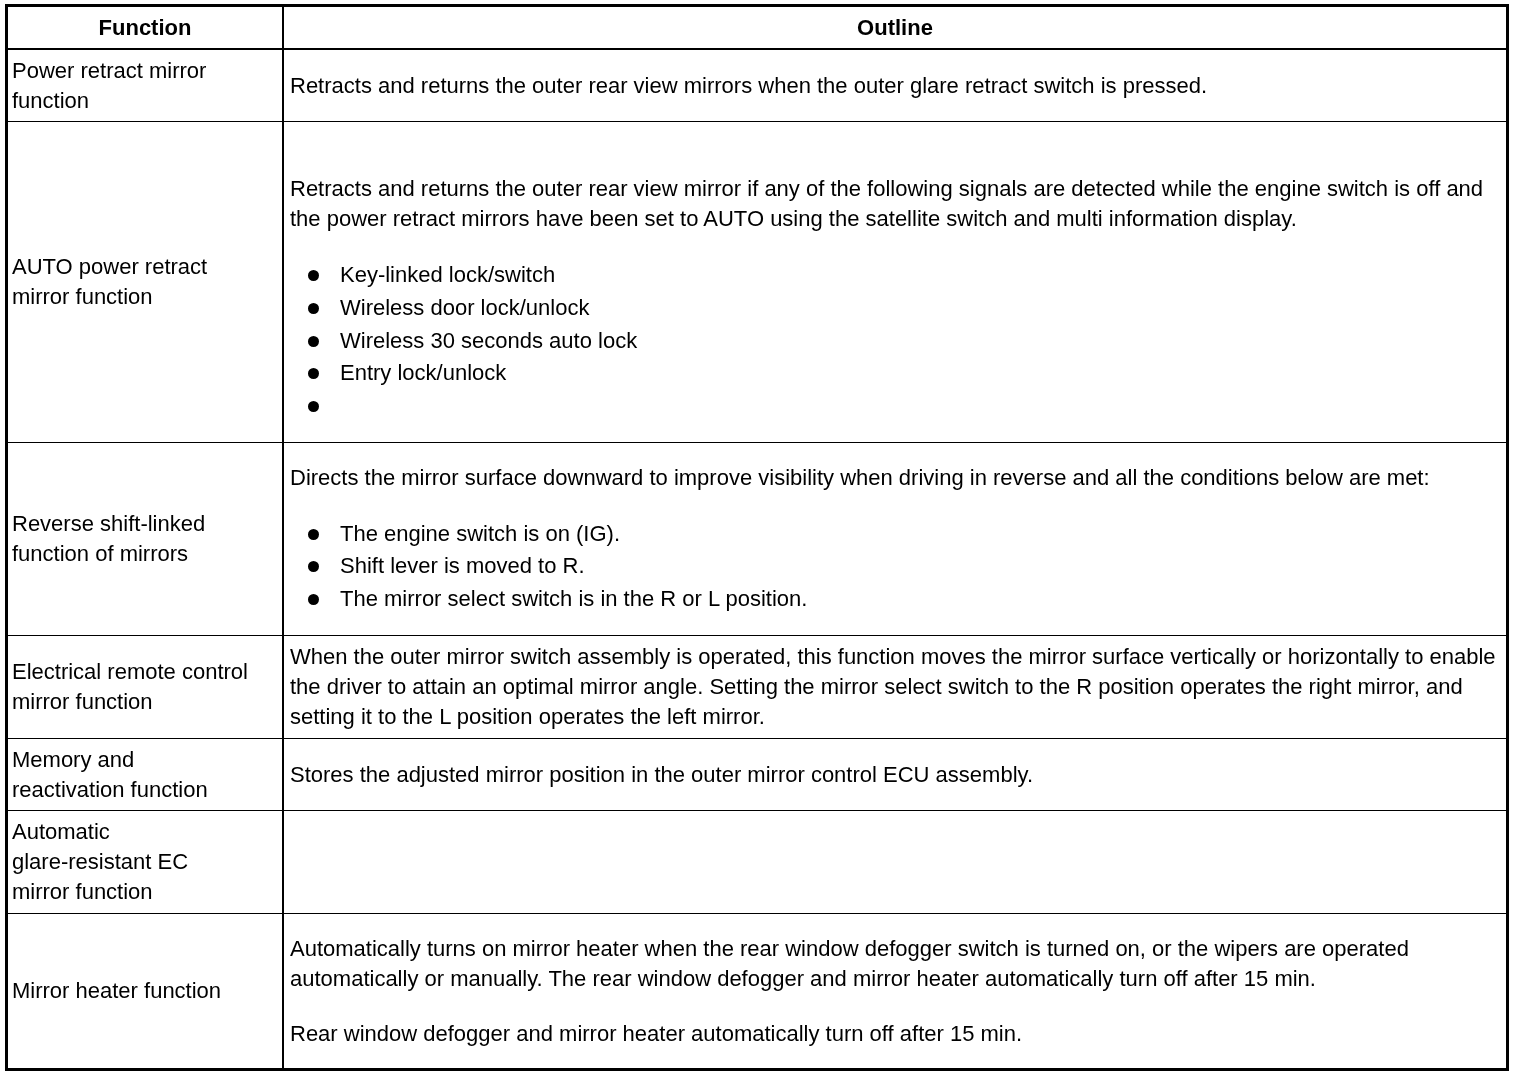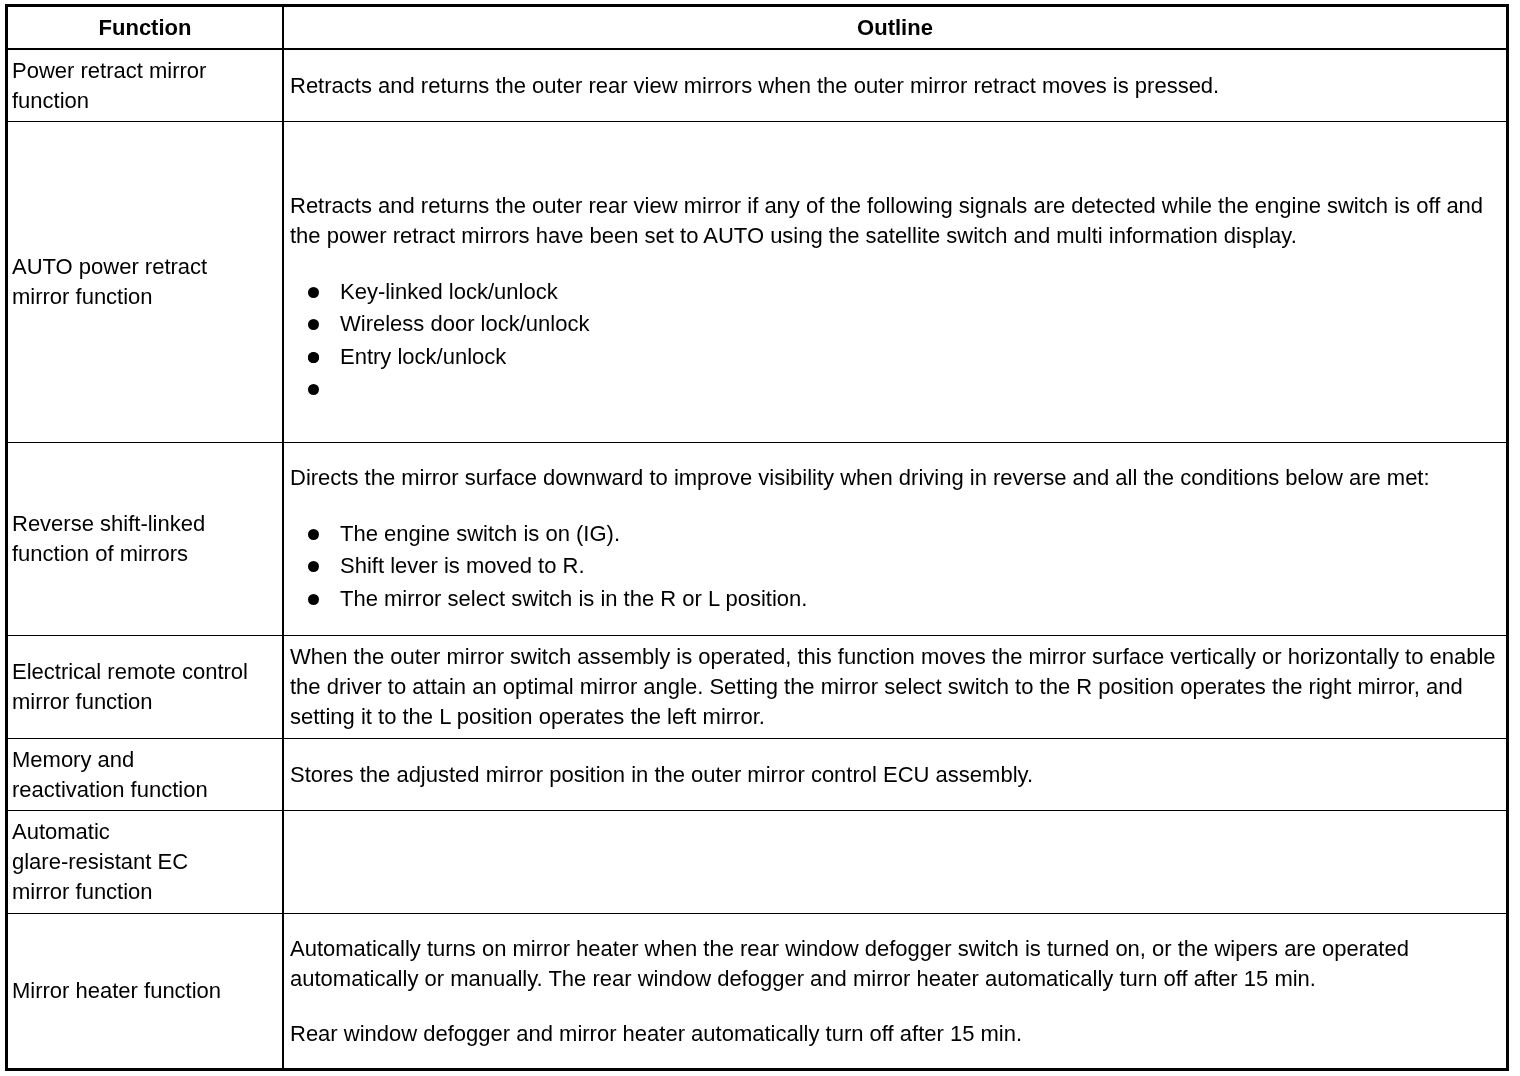--- a/index.html
+++ b/index.html
@@ -42,38 +42,38 @@
   </div>
 
   <div class="row after-header" style="top:41px; height:73px;">
     <div class="cell-left">
         <div class="txt fn">
           <div>Power retract mirror</div>
           <div>function</div>
         </div>
       </div>
     <div class="cell-right">
-        <div class="txt">Retracts and returns the outer rear view mirrors when the outer mirror retract moves is pressed.</div>
+        <div class="txt">Retracts and returns the outer rear view mirrors when the outer glare retract switch is pressed.</div>
       </div>
   </div>
 
   <div class="row" style="top:114px; height:321px;">
     <div class="cell-left">
         <div class="txt fn">
           <div>AUTO power retract</div>
           <div>mirror function</div>
         </div>
       </div>
     <div class="cell-right">
         <div class="txt">Retracts and returns the outer rear view mirror if any of the following signals are detected while the engine switch is off and the power retract mirrors have been set to AUTO using the satellite switch and multi information display.</div>
         <div class="para-gap"></div>
         <ul class="bullets">
-          <li><span class="dot"></span><span>Key-linked lock/unlock</span></li>
+          <li><span class="dot"></span><span>Key-linked lock/switch</span></li>
           <li><span class="dot"></span><span>Wireless door lock/unlock</span></li>
-          <li><span class="dot"></span></li>
+          <li><span class="dot"></span><span>Wireless 30 seconds auto lock</span></li>
           <li><span class="dot"></span><span>Entry lock/unlock</span></li>
           <li><span class="dot"></span></li>
         </ul>
       </div>
   </div>
 
   <div class="row" style="top:435px; height:193px;">
     <div class="cell-left">
         <div class="txt fn">
           <div>Reverse shift-linked</div>

